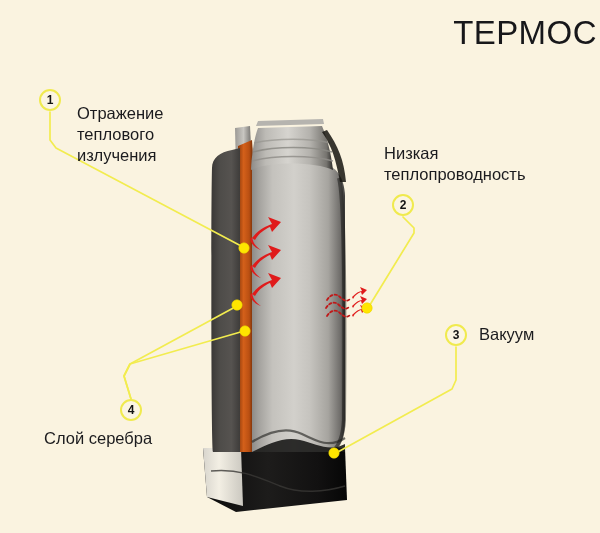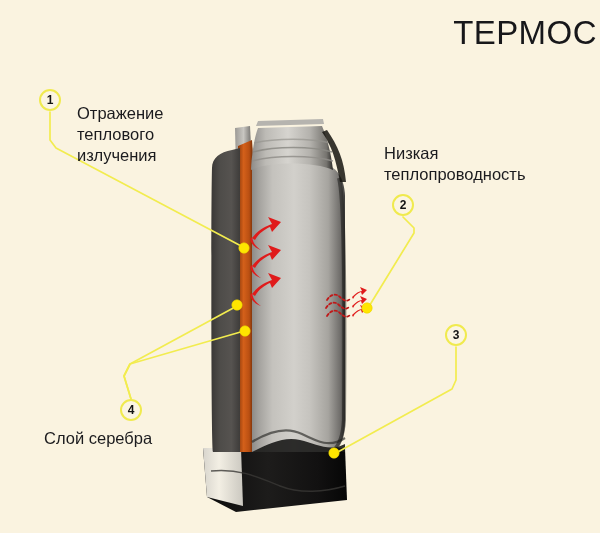--- a/index.html
+++ b/index.html
@@ -238,17 +238,18 @@
   <div class="badge" id="badge-1">1</div>
   <div class="lbl" id="text-1">Отражение
 теплового
 излучения</div>
 
   <div class="badge" id="badge-2">2</div>
   <div class="lbl" id="text-2">Низкая
 теплопроводность</div>
 
   <div class="badge" id="badge-3">3</div>
+  <div class="lbl" id="text-3">Вакуум</div>
 
   <div class="badge" id="badge-4">4</div>
   <div class="lbl" id="text-4">Слой серебра</div>
 
 </div>
 
 </body></html>

